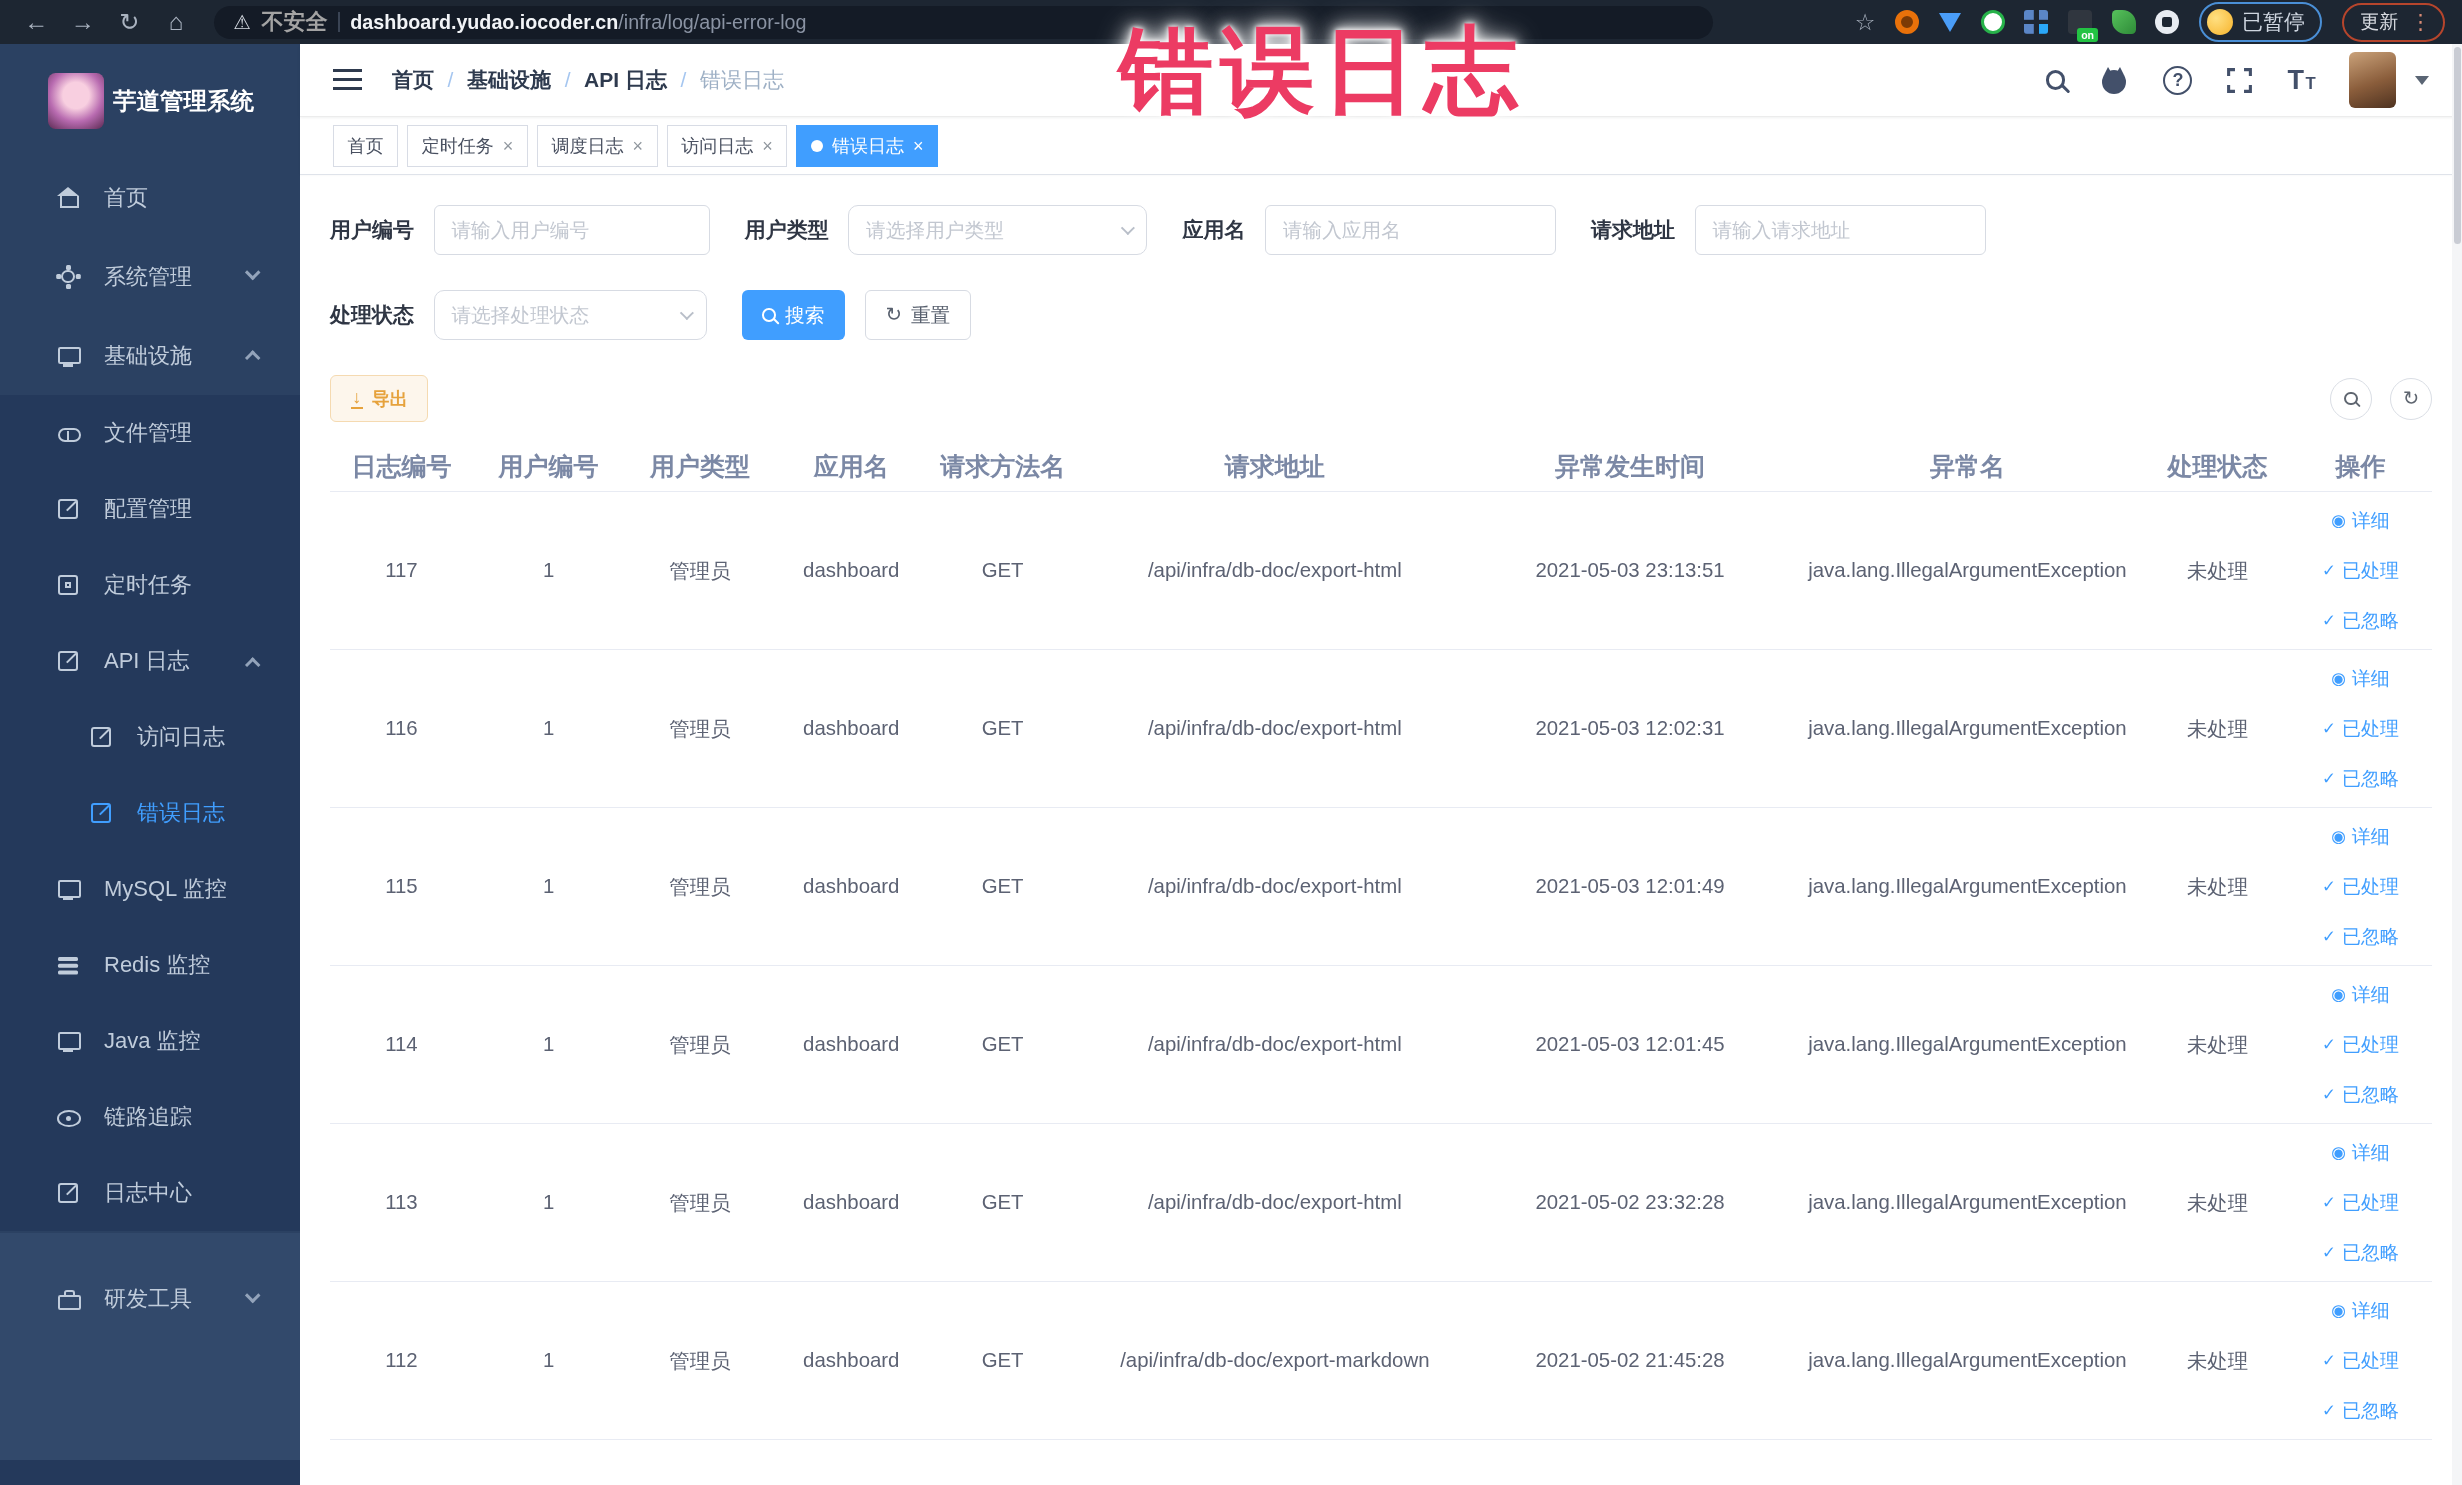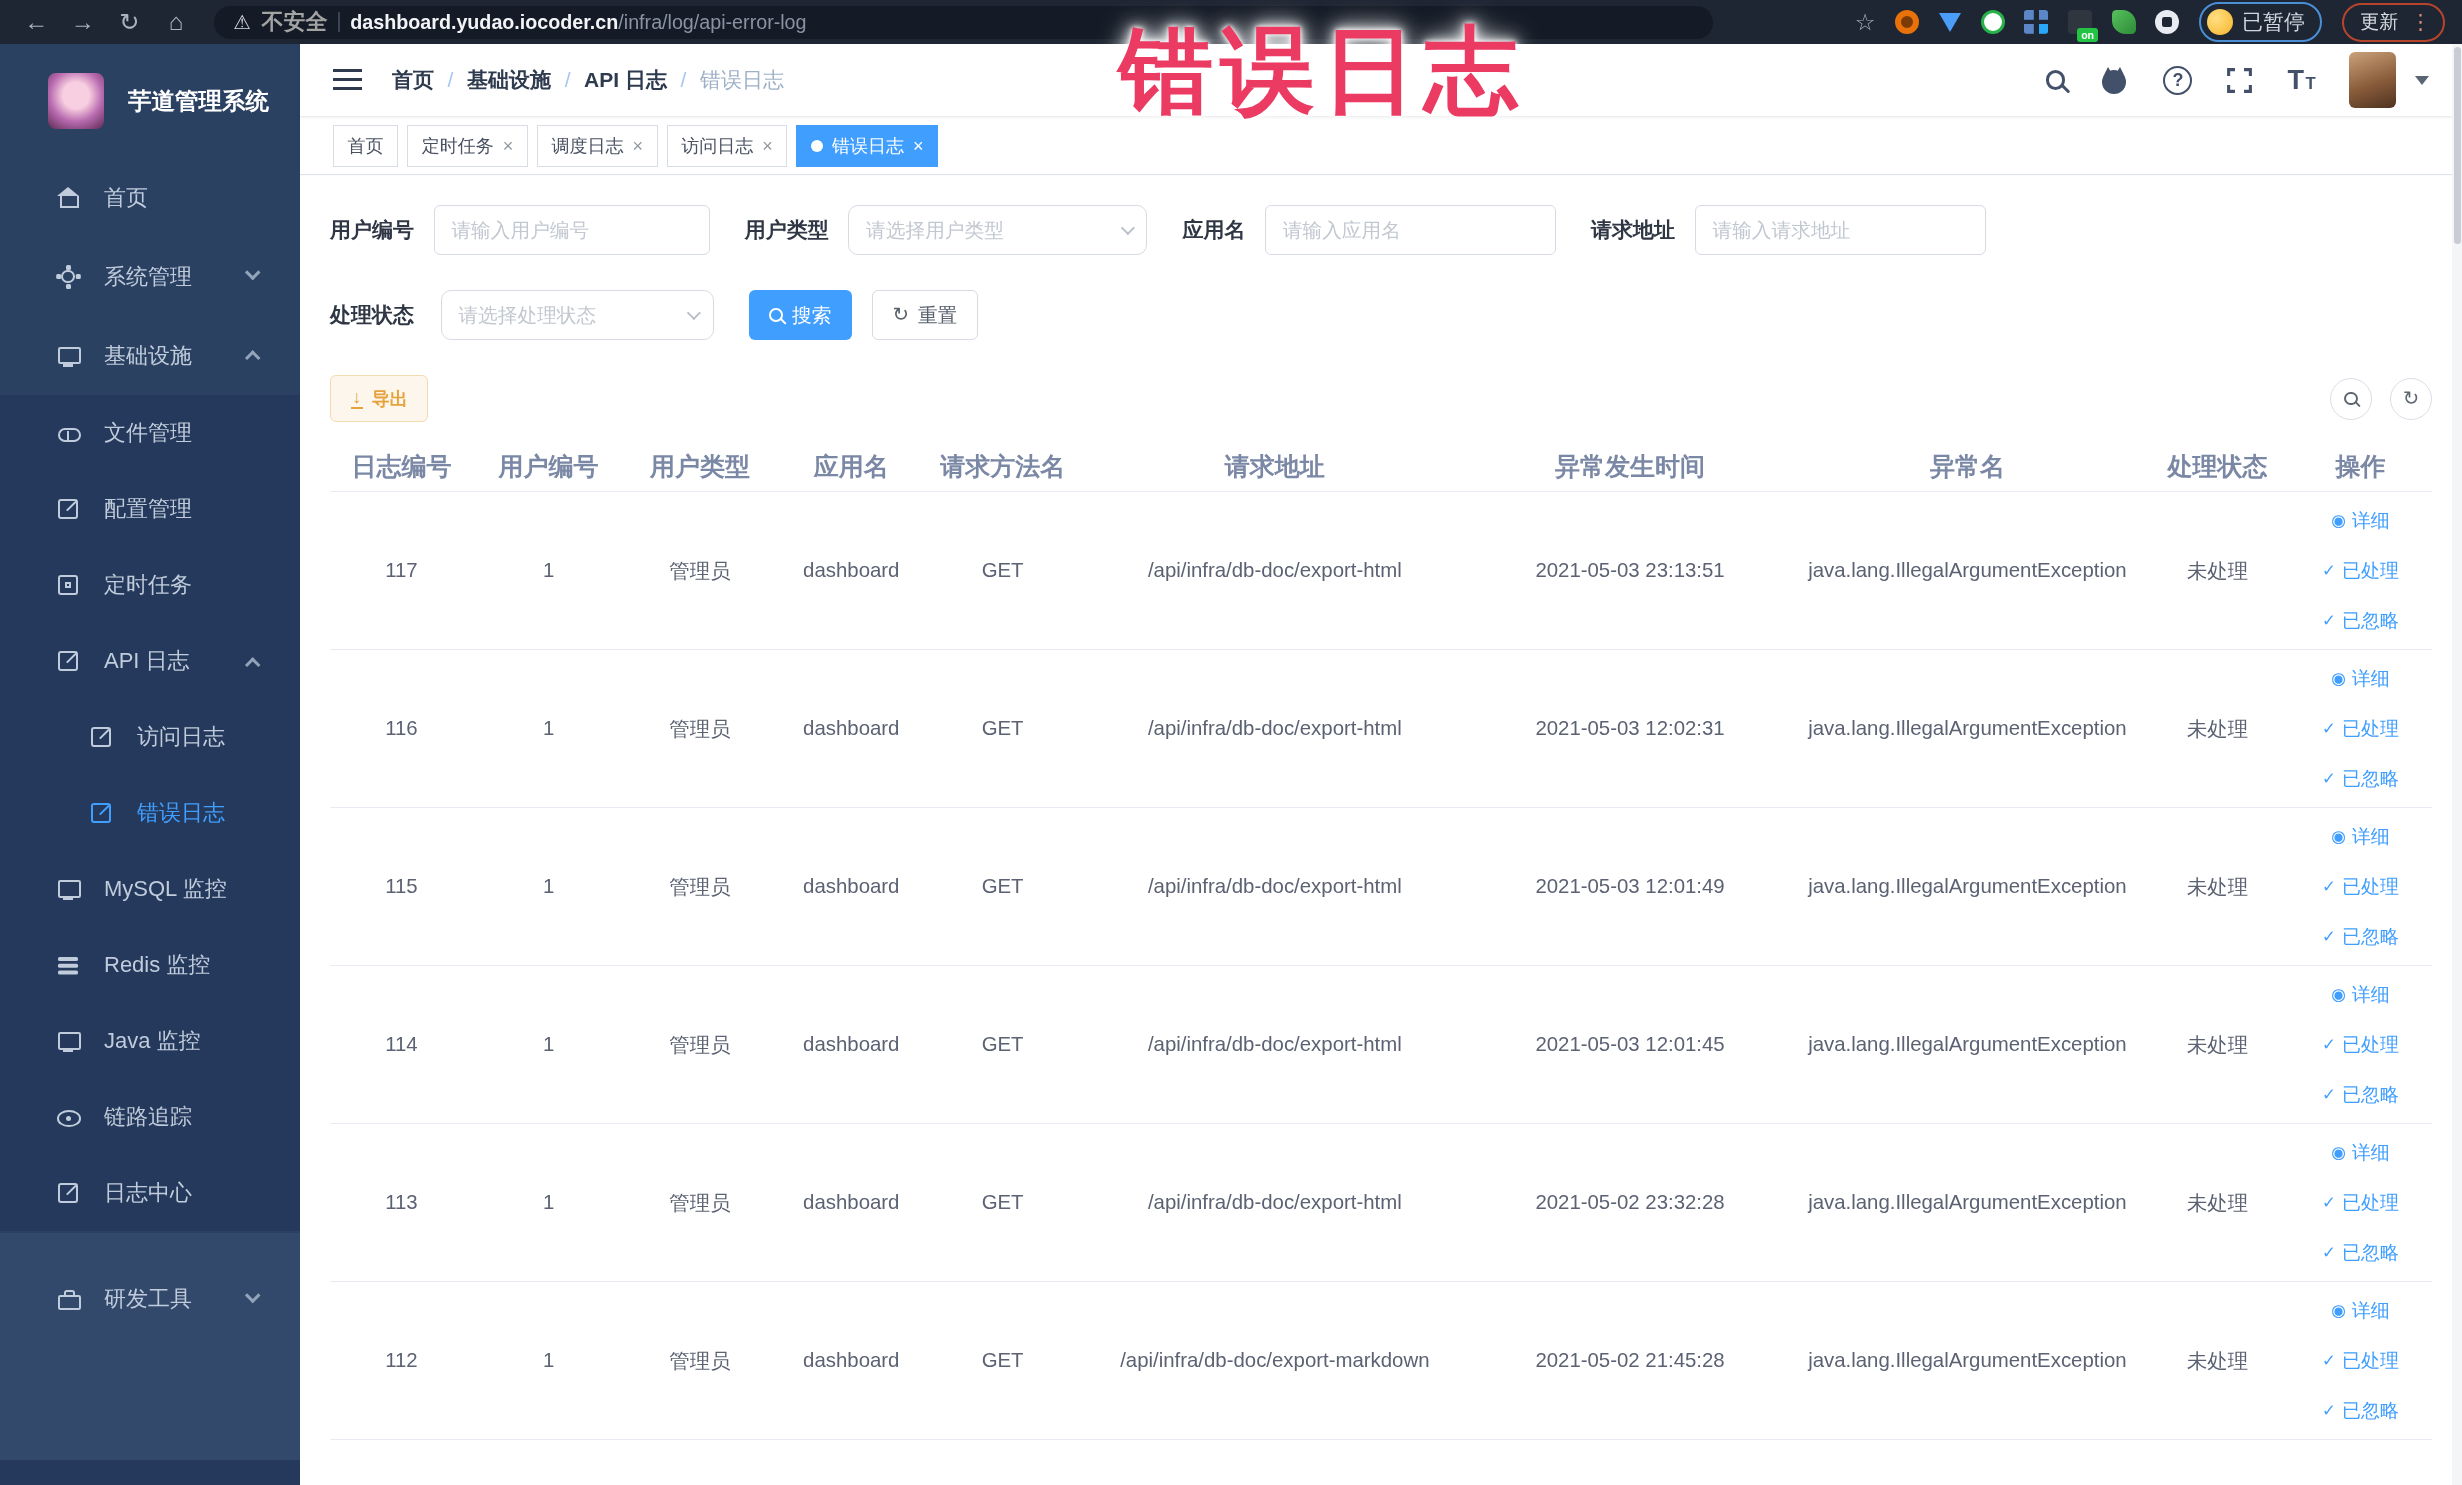--- a/index.html
+++ b/index.html
@@ -44,21 +44,21 @@
   .update-pill { display:flex; align-items:center; gap:12px; border:2.3px solid #b6452c;
     border-radius:19.7px; padding:4.5px 12px 4.5px 16.7px; }
   .update-txt { color:#d7dae0; font-size:19px; }
   .dots { color:#d98b74; font-size:21px; }
 
   
   .app { display:flex; height:1442px; }
 
   
   .sidebar { width:300px; background:#2b4162; color:#c0ccdb; flex:0 0 300px; display:flex; flex-direction:column; }
-  .logo-row { height:114px; display:flex; align-items:center; gap:24px; padding-left:48px;text-align:right; }
+  .logo-row { height:114px; display:flex; align-items:center; gap:9px; padding-left:48px;text-align:right; }
   .logo-img { width:56px; height:56px; border-radius:7.6px;
     background:radial-gradient(circle at 50% 40%,#f8cfe0 0 30%,#b86bb0 60%,#5b2a52); }
   .logo-title { color:#fff; font-size:23.5px; font-weight:700; }
   .m-item { height:79px; display:flex; align-items:center; gap:24px; padding-left:56px;
     font-size:22px; position:relative; cursor:pointer; }
   .submenu { background:#24395b; }
   .submenu .m-item { height:76px; padding-left:56px; }
   .m-item.lv2 { padding-left:56px;text-align:right; }
   .m-item.lv3 { padding-left:89px; }
   .m-item.active { color:#409EFF; }
@@ -380,21 +380,21 @@
         <div class="fgroup">
           <span class="flabel">请求地址</span>
           <input class="finput" style="width: 291px;" placeholder="请输入请求地址">
         </div>
       </div>
 
       <div class="frow">
         <div class="fgroup">
           <span class="flabel">处理状态</span>
           <span class="fselect">
-            <input class="finput" style="width: 273px; margin-left: 7px;" readonly="" placeholder="请选择处理状态">
+            <input class="finput" style="width: 273px;" readonly="" placeholder="请选择处理状态">
             <span class="sel-caret"></span>
           </span>
         </div>
         <button class="btn btn-primary" style="margin-right:19.7px">
           <span class="i-search"></span>
           <span>搜索</span>
         </button>
         <button class="btn btn-plain">
           <span class="glyph">↻</span>
           <span>重置</span>

